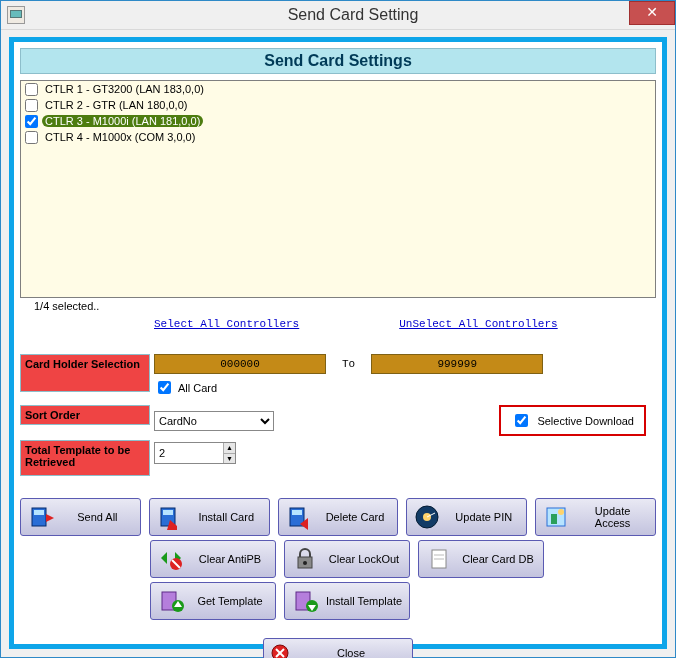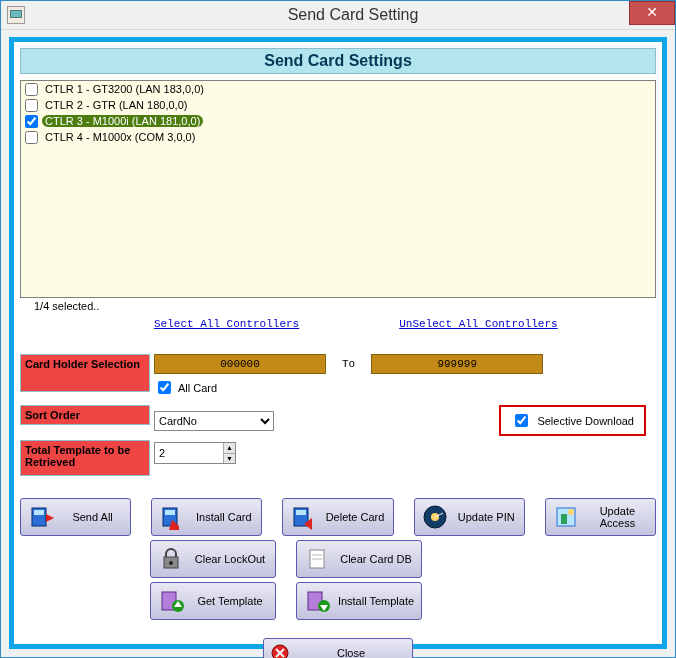--- a/index.html
+++ b/index.html
@@ -208,21 +208,21 @@
     line-height:9px;
     border-bottom:1px solid #aaa;
   }
   .numspinner .arrows div:last-child{border-bottom:none;}
 
   .btn-area{
     margin:22px 6px 0;
   }
   .btn-row{
     display:flex;
-    gap:20px;
+    gap:8px;
     margin-bottom:4px;
     justify-content:flex-start;
   }
   .abtn{
     width:126px;
     height:38px;
     border:1px solid #5a5ab2;
     border-radius:3px;
     background:linear-gradient(#e9e9f4,#c3c3de);
     display:flex;
@@ -379,20 +379,31 @@
                 <rect x="4" y="4" width="18" height="18" fill="#b7e4ff" stroke="#2a6ed6"></rect>
                 <rect x="8" y="10" width="6" height="10" fill="#2aa05a"></rect>
                 <circle cx="18" cy="8" r="3" fill="#ffd36b"></circle>
               </svg>
           </span>
           <span class="txt">Update Access</span>
         </div>
       </div>
 
       <div class="btn-row" style="padding-left:130px;">
+        <div class="abtn">
+          <span class="ico">
+            <svg width="26" height="26">
+                <polygon points="3,12 9,6 9,18" fill="#1a9a1a"></polygon>
+                <polygon points="23,12 17,6 17,18" fill="#1a9a1a"></polygon>
+                <circle cx="18" cy="18" r="6" fill="#d22"></circle>
+                <line x1="14" y1="14" x2="22" y2="22" stroke="#fff" stroke-width="2"></line>
+              </svg>
+          </span>
+          <span class="txt">Clear AntiPB</span>
+        </div>
         <div class="abtn">
           <span class="ico">
             <svg width="26" height="26">
                 <rect x="6" y="11" width="14" height="11" fill="#8a8a8a" stroke="#444"></rect>
                 <path d="M8 11 v-3 a5 5 0 0 1 10 0 v3" fill="none" stroke="#444" stroke-width="2"></path>
                 <circle cx="13" cy="17" r="2" fill="#222"></circle>
               </svg>
           </span>
           <span class="txt">Clear LockOut</span>
         </div>

